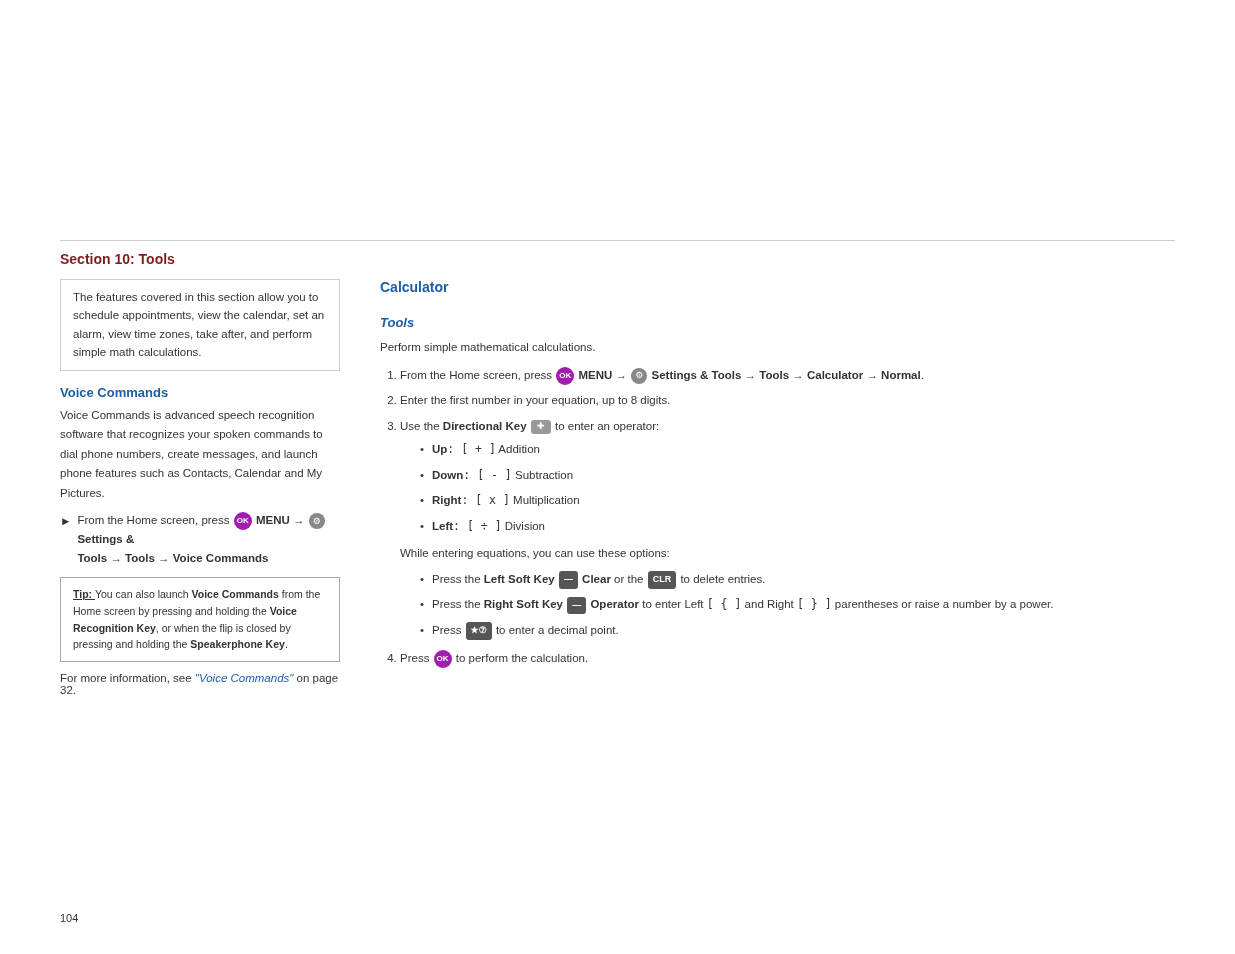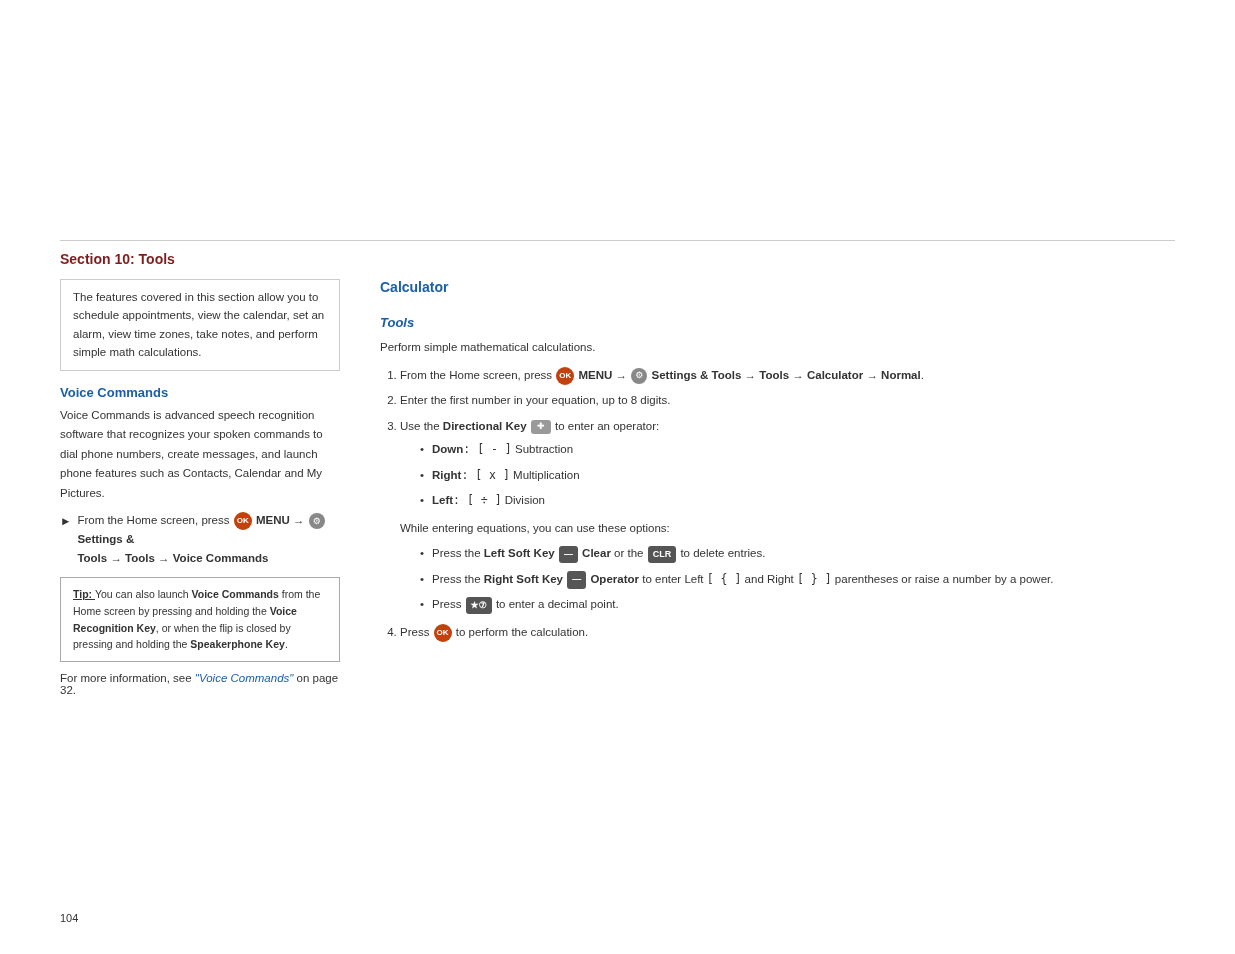--- a/index.html
+++ b/index.html
@@ -147,21 +147,21 @@
       color: #fff;
       font-size: 9px;
       font-weight: bold;
       padding: 1px 4px;
       border-radius: 3px;
       margin: 0 1px;
       vertical-align: middle;
       white-space: nowrap;
     }
     .key-btn.ok-key {
-      background: #c2410c;
+      background: #a21caf;
       border-radius: 50%;
       width: 18px;
       height: 18px;
       justify-content: center;
       font-size: 8px;
     }
     .settings-icon {
       display: inline-flex;
       align-items: center;
       justify-content: center;
@@ -218,21 +218,21 @@
 
   <div class="section-header">
     <span class="section-title">Section 10: Tools</span>
   </div>
 
   <div class="two-col">
 
     <div class="left-col">
 
       <div class="intro-box">
-        <span>The features covered in this section allow you to schedule appointments, view the calendar, set an alarm, view time zones, take notes, and perform simple math calculations.</span>
+        <span>The features covered in this section allow you to schedule appointments, view the calendar, set an alarm, view time zones, take after, and perform simple math calculations.</span>
       </div>
 
       <div class="subsection-title">Voice Commands</div>
 
       <p class="body-text">Voice Commands is advanced speech recognition software that recognizes your spoken commands to dial phone numbers, create messages, and launch phone features such as Contacts, Calendar and My Pictures.</p>
 
       <div class="arrow-item">
         <span class="arrow">►</span>
         <span>
           <span>From the Home screen, press</span>
@@ -275,20 +275,21 @@
           <span class="bold"> Settings &amp; Tools → Tools → Calculator → Normal</span><span>.</span>
         </li>
         <li>
           <span>Enter the first number in your equation, up to 8 digits.</span>
         </li>
         <li>
           <span>Use the <span class="bold">Directional Key</span> </span>
           <span class="dir-key">✚</span>
           <span> to enter an operator:</span>
           <ul class="bullet-list" style="margin-top:4px;">
+            <li><span class="bold">Up</span><span class="bracket">: [ + ]</span> Addition</li>
             <li><span class="bold">Down</span><span class="bracket">: [ - ]</span> Subtraction</li>
             <li><span class="bold">Right</span><span class="bracket">: [ x ]</span> Multiplication</li>
             <li><span class="bold">Left</span><span class="bracket">: [ ÷ ]</span> Division</li>
           </ul>
           <p class="body-text" style="margin-top:6px; margin-bottom:6px;">While entering equations, you can use these options:</p>
           <ul class="bullet-list">
             <li>
               Press the <span class="bold">Left Soft Key</span>
               <span class="inline-key">—</span>
               <span class="bold">Clear</span> or the

